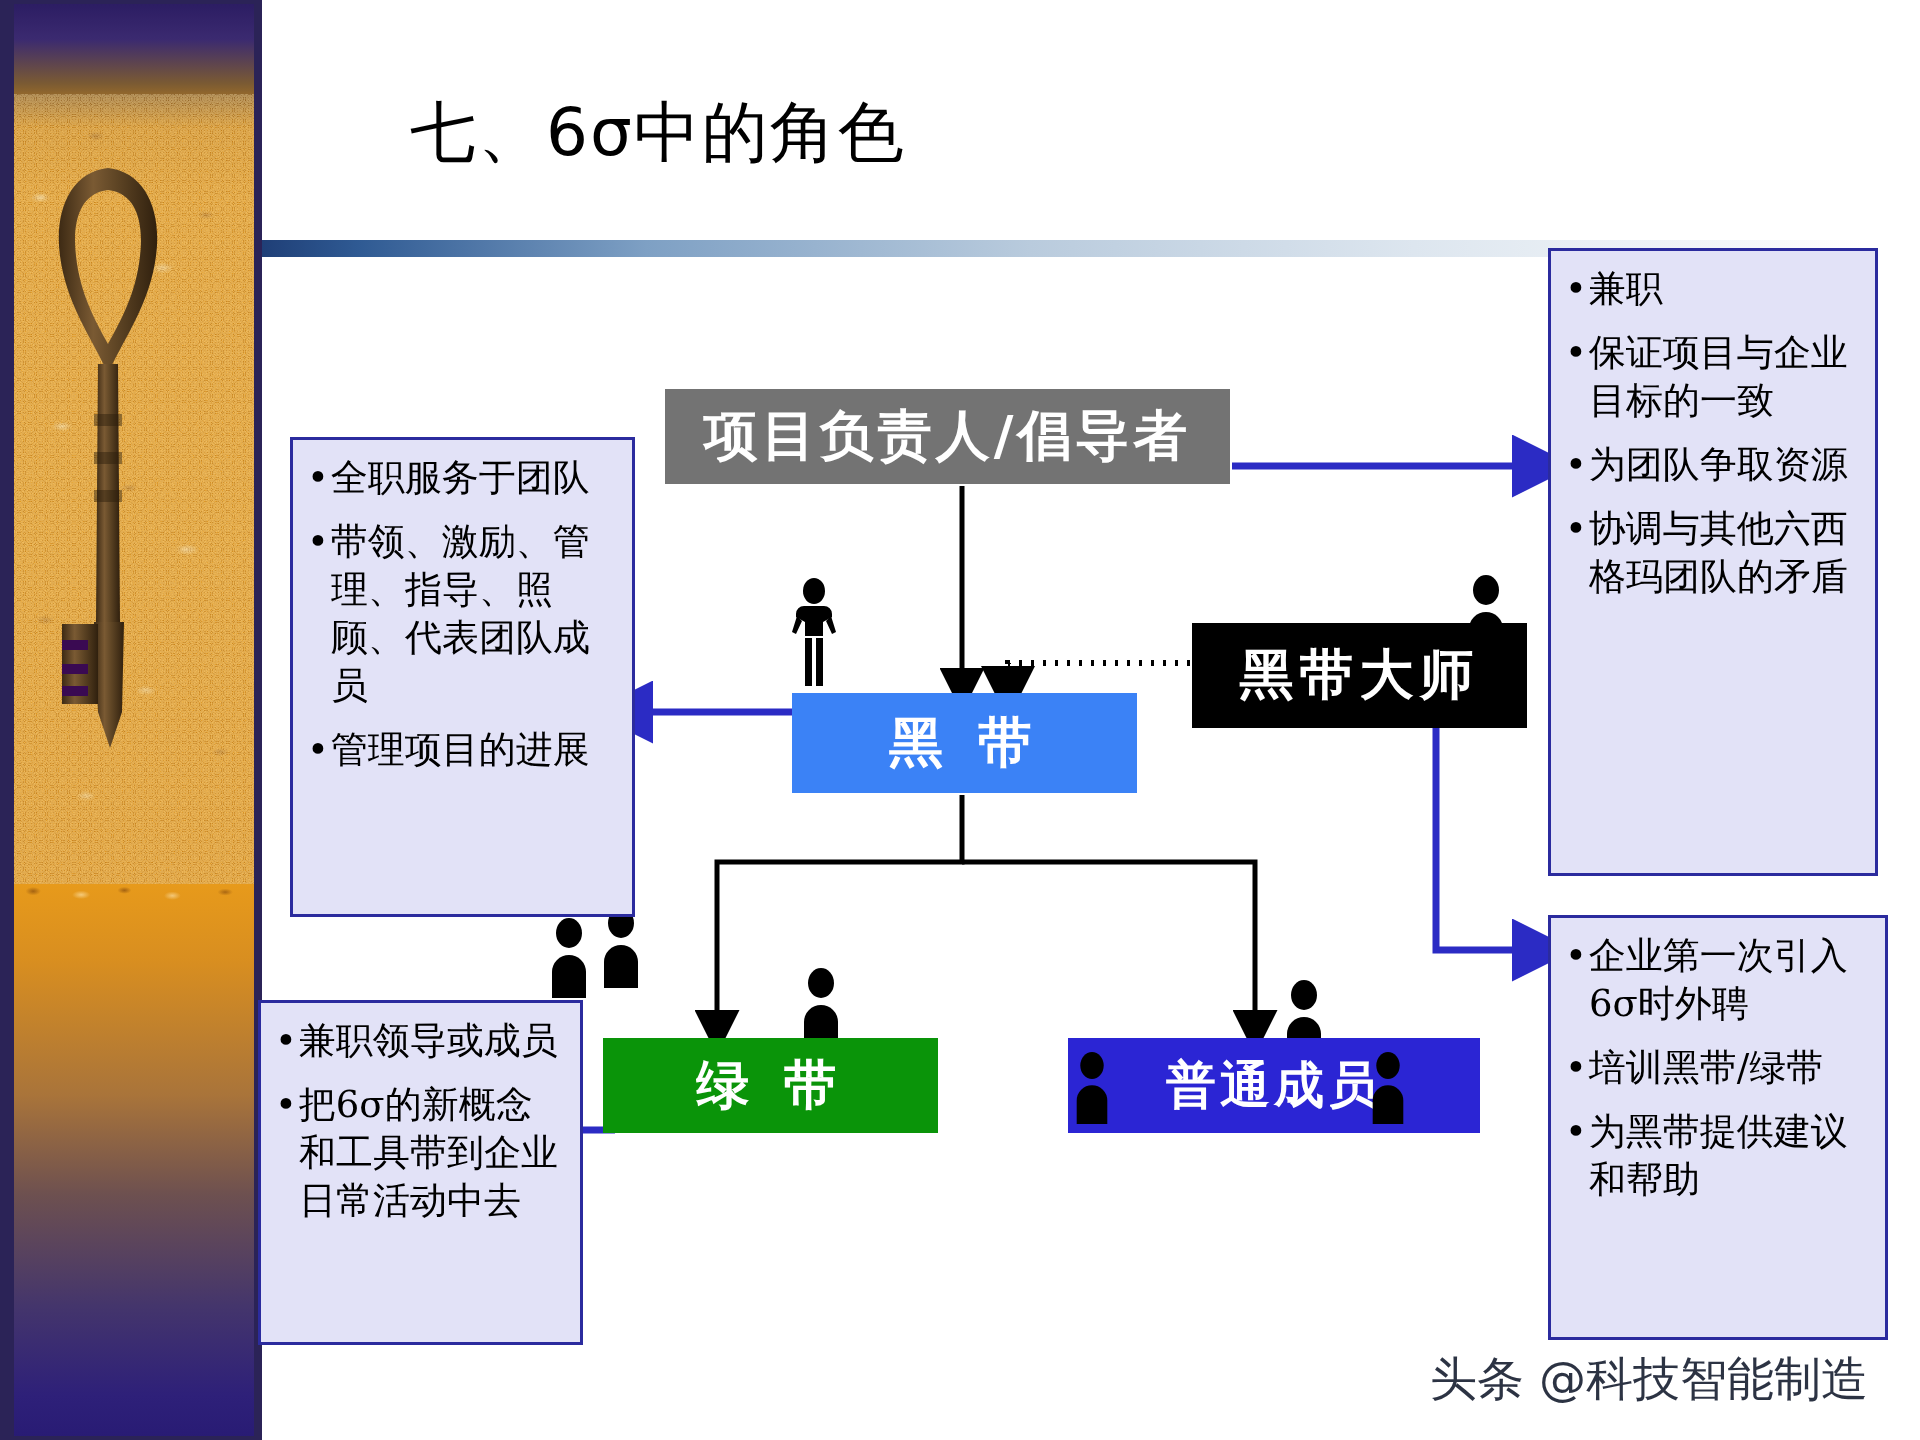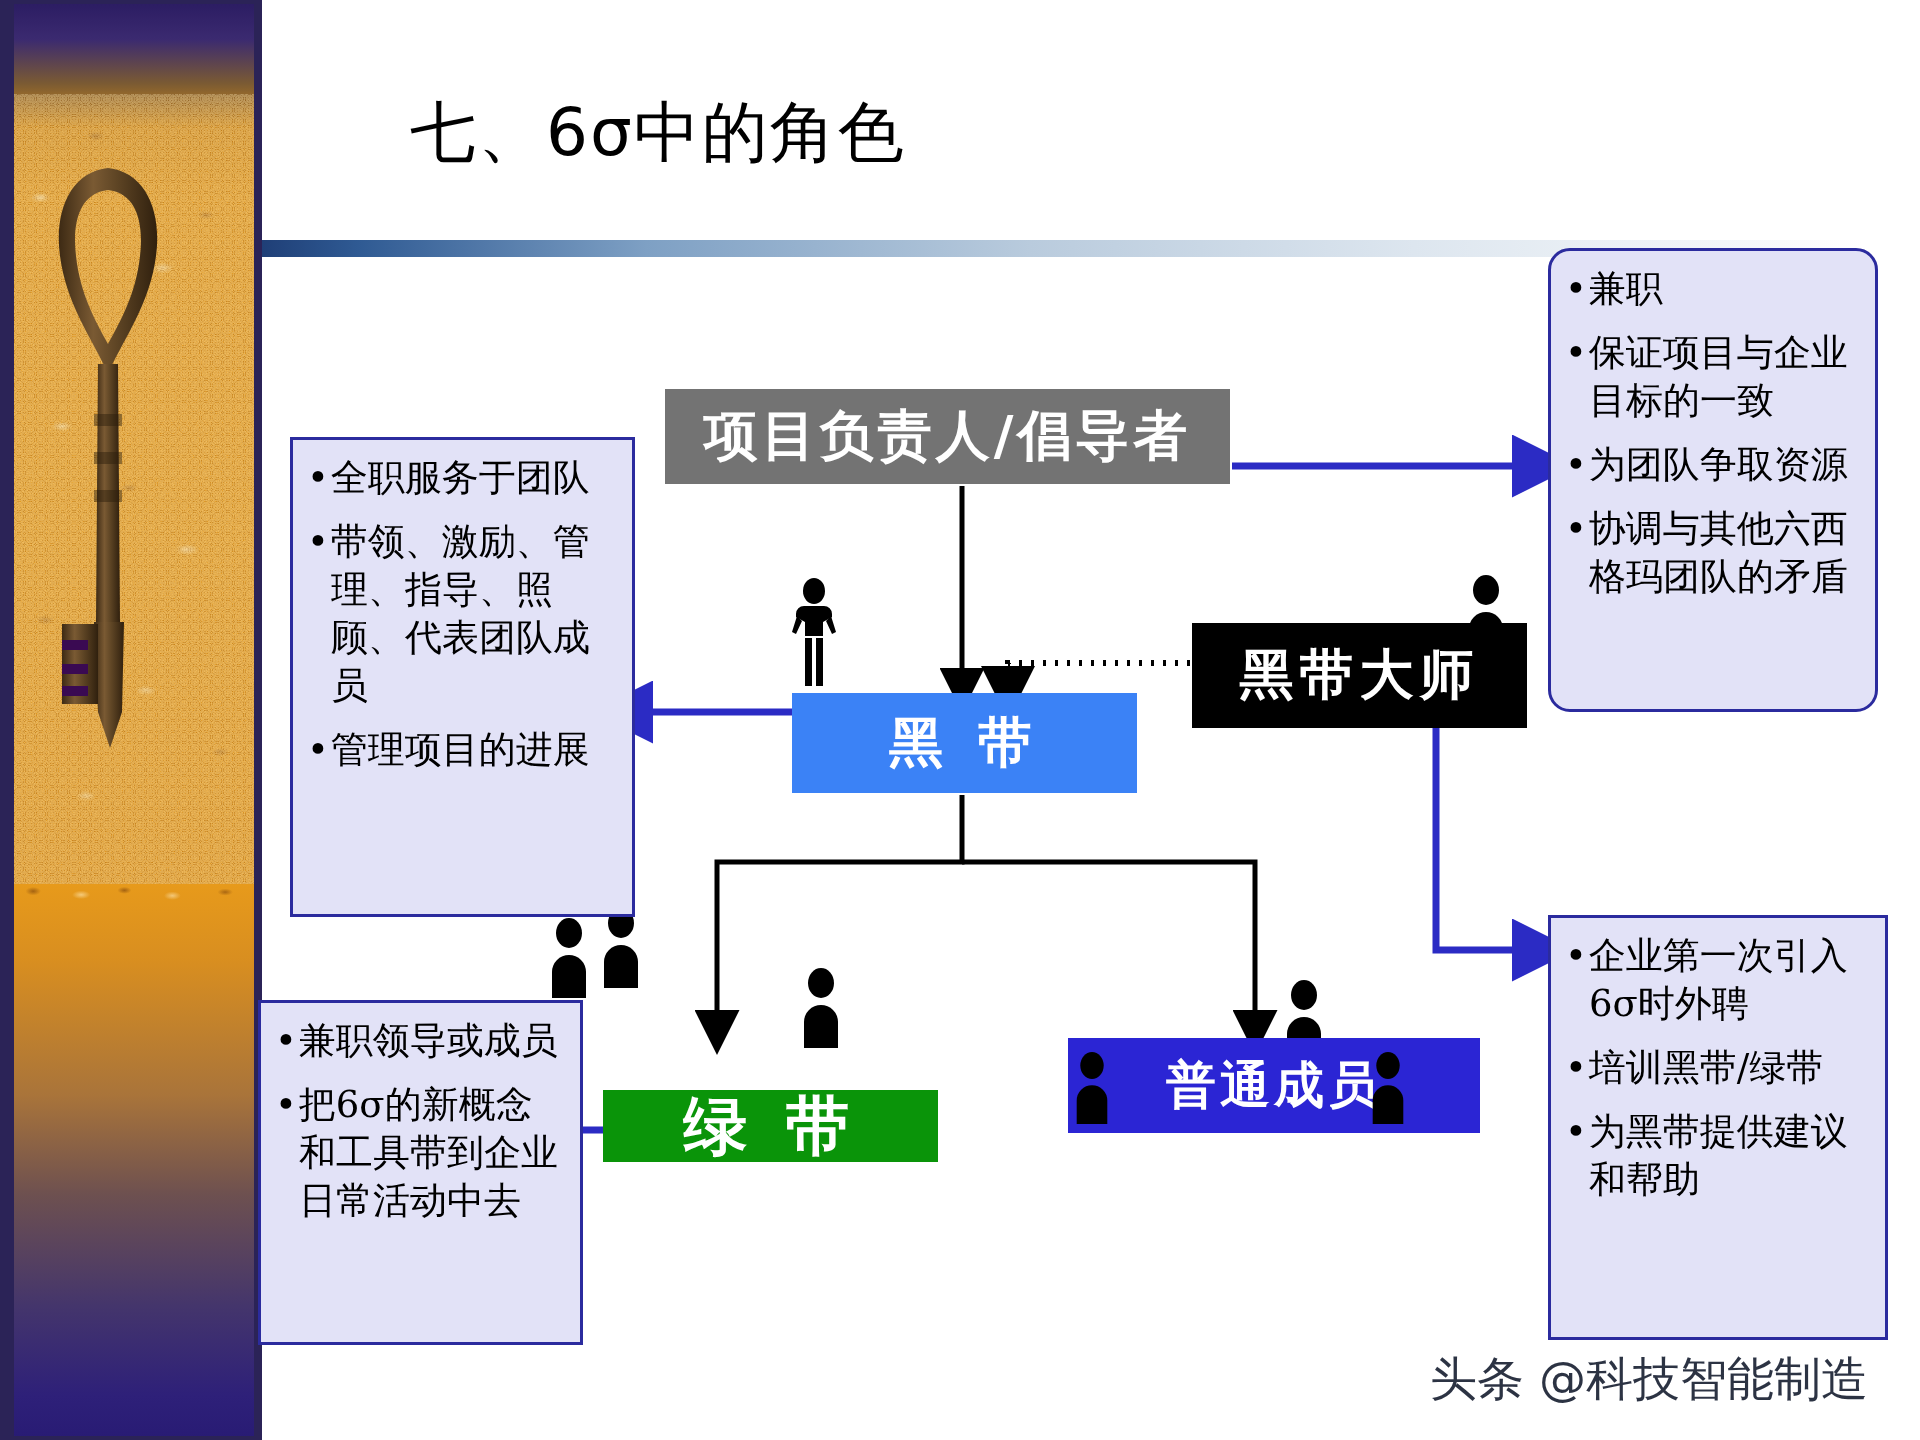--- a/index.html
+++ b/index.html
@@ -81,35 +81,35 @@
     padding:14px 16px 14px 14px;
     color:#000;
     font-size:37px;line-height:1.30;
     font-family:"DejaVu Serif","Liberation Serif",serif;
   }
   .infobox p{margin:0 0 16px 0;text-indent:-24px;padding-left:24px;}
   .infobox p:last-child{margin-bottom:0;}
   .infobox p::before{content:"•";margin-right:2px;}
 
   #box-bb-left{left:290px;top:437px;width:345px;height:480px;}
-  #box-champion{left:1548px;top:248px;width:330px;height:464px;border-radius:22px;}
+  #box-champion{left:1548px;top:248px;width:330px;height:628px;}
   #box-gb-left{left:258px;top:1000px;width:325px;height:345px;}
   #box-mbb-right{left:1548px;top:915px;width:340px;height:425px;}
 
   
   .rolebox{
     position:absolute;display:flex;align-items:center;justify-content:center;
     color:#fff;font-weight:bold;box-sizing:border-box;
     font-family:"DejaVu Sans","Liberation Sans",sans-serif;
     letter-spacing:8px;
   }
   #role-champion{left:665px;top:389px;width:565px;height:95px;background:#737373;font-size:54px;letter-spacing:4px;}
   #role-bb{left:792px;top:693px;width:345px;height:100px;background:#3b82f6;font-size:54px;}
   #role-mbb{left:1192px;top:623px;width:335px;height:105px;background:#000000;font-size:54px;letter-spacing:6px;}
-  #role-gb{left:603px;top:1090px;width:335px;height:72px;background:#0a9409;font-size:64px;}
+  #role-gb{left:603px;top:1038px;width:335px;height:95px;background:#0a9409;font-size:53px;}
   #role-member{left:1068px;top:1038px;width:412px;height:95px;background:#2b25d4;font-size:50px;letter-spacing:4px;}
 
   
   .person{position:absolute;}
 
   
   .conn{position:absolute;}
 
   
   .watermark{

